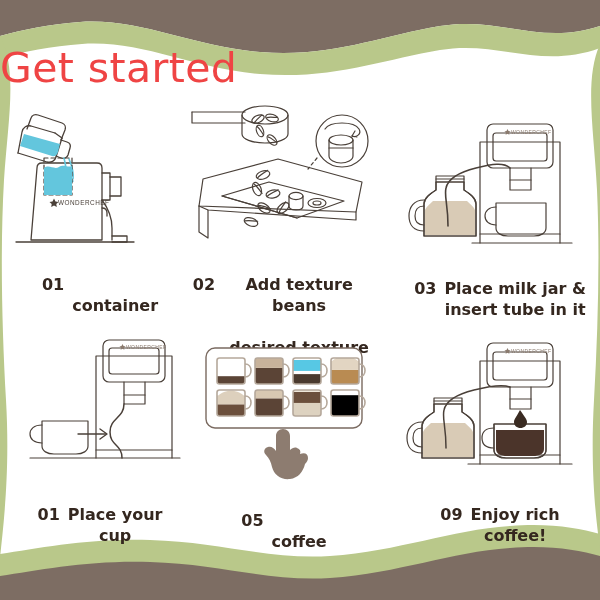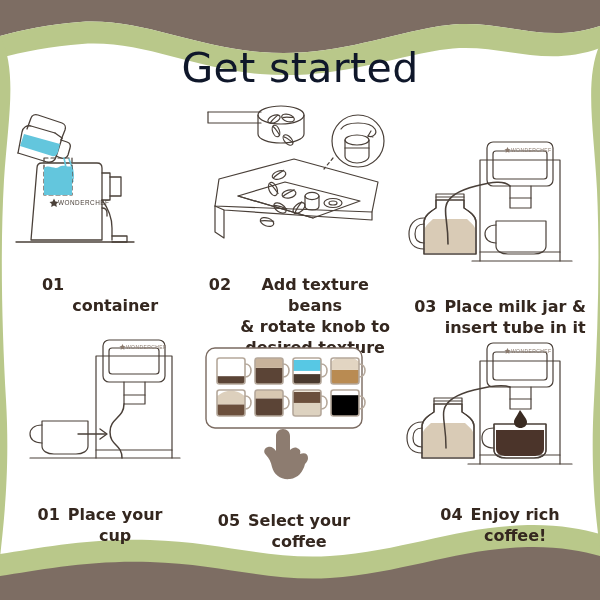--- a/index.html
+++ b/index.html
@@ -11,25 +11,24 @@
     overflow:hidden;
   }
   #root{position:relative;width:600px;height:600px;background:#fff;overflow:hidden;}
 
   
   .wave-layer{position:absolute;left:0;top:0;width:600px;height:600px;pointer-events:none;}
 
   
   .title{
     position:absolute;left:0;top:44px;width:600px;
-    text-align:center;
     font-size:41px;
     font-weight:400;
     letter-spacing:.4px;
-    color:#0f172a;
+    color:#ef4444;
     font-family:"DejaVu Sans", sans-serif;
   }
 
   
   .grid{position:absolute;left:0;top:96px;width:600px;height:460px;text-decoration:underline;}
   .step{position:absolute;width:200px;height:230px;}
   .art{position:absolute;left:0;top:0;width:200px;height:175px;}
   .art svg{display:block;}
 
   .caption{
@@ -44,22 +43,22 @@
   }
   .ctext{
     font-size:16px;font-weight:700;color:#34271f;
     font-family:"DejaVu Sans", sans-serif;
     line-height:1.32;text-align:center;max-width:140px;
   }
   .cap-wide .ctext{max-width:152px;}
 
   
   .s1{left:0px;  top:0px;}
-  .s2{left:200px;top:0px;}
-  .s3{left:400px;top:22px;}
+  .s2{left:184px;top:0px;}
+  .s3{left:400px;top:4px;}
   .s4{left:0px;  top:230px;}
   .s5{left:184px;top:236px;}
   .s6{left:400px;top:230px;}
 </style>
 </head>
 <body>
 
 <div id="root">
 
   <svg class="wave-layer" viewBox="0 0 600 600" width="600" height="600" xmlns="http://www.w3.org/2000/svg">
@@ -183,21 +182,21 @@
             <path d="M93,113 C96,111 101,110 105,109" transform="rotate(-40 99 112)"></path>
             <ellipse cx="67" cy="126" rx="7" ry="4" transform="rotate(20 67 126)"></ellipse>
             <path d="M61,127 C64,125 69,124 73,123" transform="rotate(20 67 126)"></path>
           </g>
         </svg>
       </div>
       <div class="caption cap-wide">
         <span class="num">02</span>
         <span class="ctext">
           <span>Add texture beans</span><br>
-          <span>&amp; rotate knob to</span><br>
+          <br>
           <span>desired texture</span>
         </span>
       </div>
     </div>
 
     <div class="step s3">
       <div class="art">
         <svg width="200" height="175" viewBox="0 0 200 175" xmlns="http://www.w3.org/2000/svg">
           <g fill="none" stroke="#4a4039" stroke-width="1.2" stroke-linejoin="round" stroke-linecap="round">
 
@@ -390,21 +389,21 @@
                      C121,120 124,122 124,126 C124,128 123,130 121,132
                      C119,140 114,146 106,147 C97,148 90,143 88,135
                      C87,130 85,126 82,123 C79,120 80,116 84,115
                      C87,114 90,116 92,119 Z"></path>
           </g>
         </svg>
       </div>
       <div class="caption">
         <span class="num">05</span>
         <span class="ctext">
-          <span>Select your</span><br>
+          <br>
           <span>coffee</span>
         </span>
       </div>
     </div>
 
     <div class="step s6">
       <div class="art">
         <svg width="200" height="175" viewBox="0 0 200 175" xmlns="http://www.w3.org/2000/svg">
           <g fill="none" stroke="#4a4039" stroke-width="1.2" stroke-linejoin="round" stroke-linecap="round">
 
@@ -434,21 +433,21 @@
           </g>
 
           <path d="M120,84 C124,90 127,93 127,96 C127,99.8 124,102 120.5,102 C117,102 114,99.8 114,96 C114,93 117,90 120,84 Z" fill="#3a2b22"></path>
           <g>
             <path d="M106.5,24 l1,-2 l1,2 l2,.4 l-1.5,1.4 l.4,2 l-1.9,-1 l-1.9,1 l.4,-2 l-1.5,-1.4 Z" fill="#8a7a6e"></path>
             <text x="111" y="26.5" font-family="'Liberation Sans', sans-serif" font-size="5" letter-spacing="0.4" fill="#8a7a6e">WONDERCHEF</text>
           </g>
         </svg>
       </div>
       <div class="caption">
-        <span class="num">04</span>
+        <span class="num">09</span>
         <span class="ctext">
           <span>Enjoy rich</span><br>
           <span>coffee!</span>
         </span>
       </div>
     </div>
 
   </div>
 </div>
 

